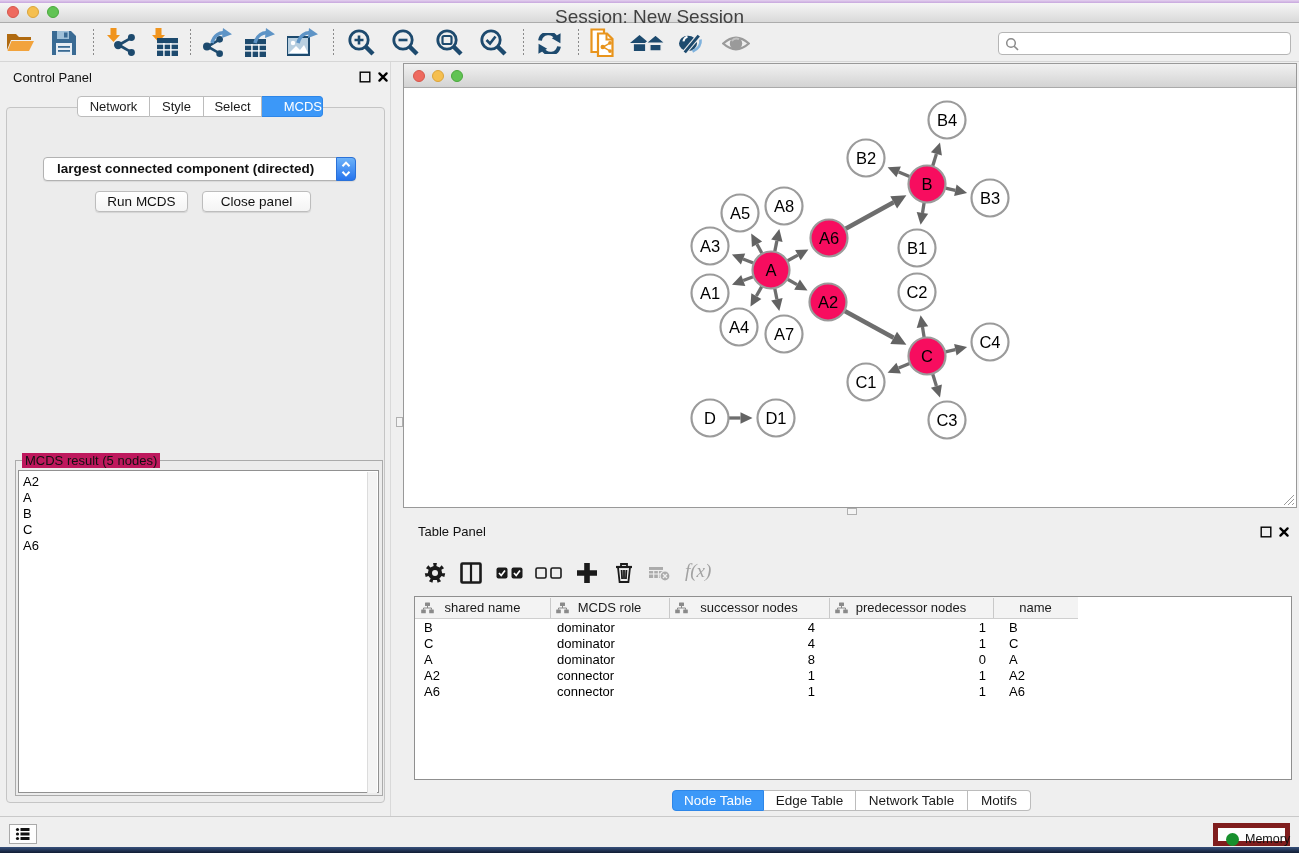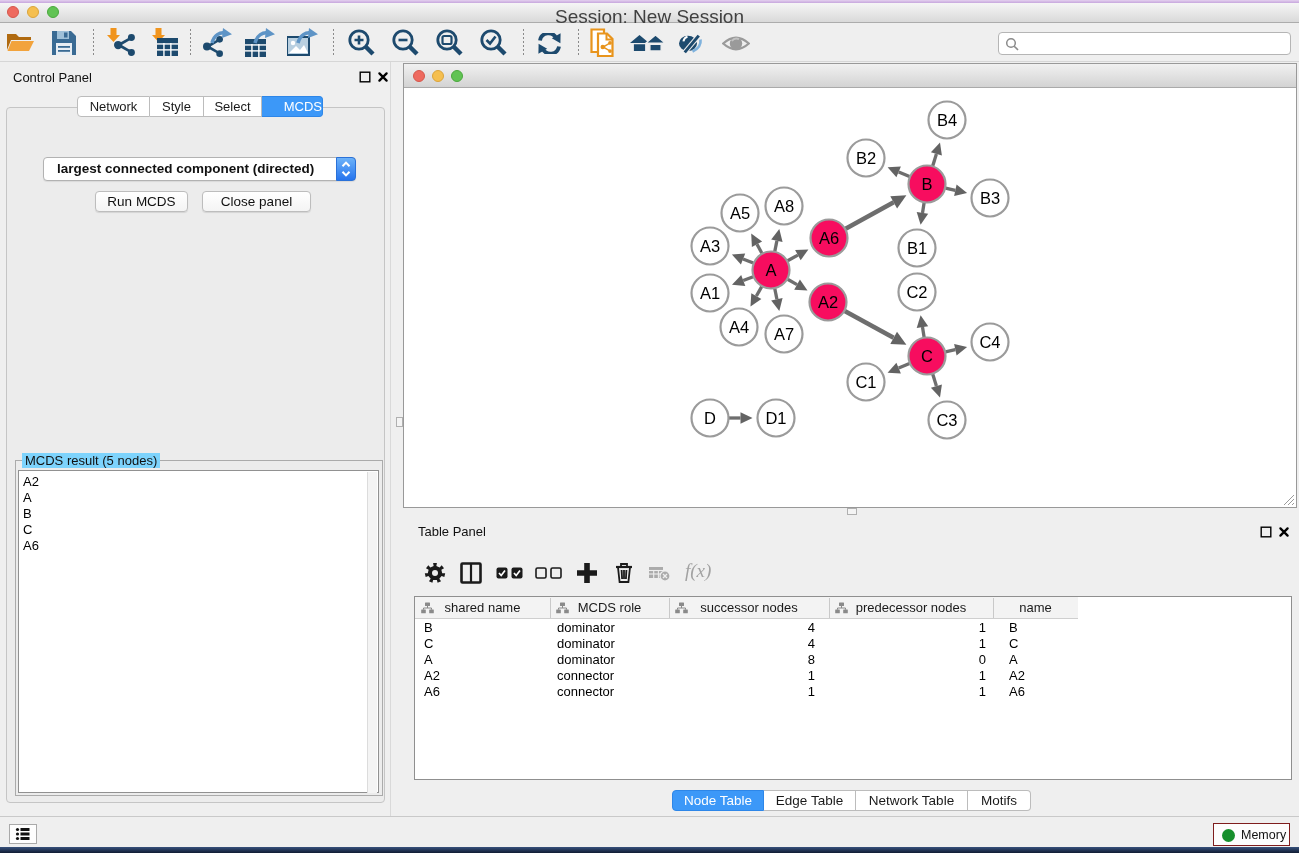--- a/index.html
+++ b/index.html
@@ -191,21 +191,21 @@
           <path d="M5.5 8.2 L9 4.6 L12.5 8.2" fill="none" stroke="#fff" stroke-width="2"></path>
           <path d="M5.5 13.8 L9 17.4 L12.5 13.8" fill="none" stroke="#fff" stroke-width="2"></path>
         </svg>
     </div>
   </div>
 
   <div class="abs" style="left:95px;top:129px;width:93px;height:21px;background:linear-gradient(#ffffff,#f4f4f4);border:1px solid #bdbdbd;border-radius:4px;box-shadow:0 1px 1px rgba(0,0,0,0.10);text-align:center;line-height:19px;font-size:13.5px;color:#111;">Run MCDS</div>
   <div class="abs" style="left:202px;top:129px;width:109px;height:21px;background:linear-gradient(#ffffff,#f4f4f4);border:1px solid #bdbdbd;border-radius:4px;box-shadow:0 1px 1px rgba(0,0,0,0.10);text-align:center;line-height:19px;font-size:13.5px;color:#111;">Close panel</div>
 
   <div class="abs" style="left:15px;top:398px;width:368px;height:336px;border:1px solid #ababab;"></div>
-  <div class="abs" style="left:22px;top:391px;background:#7dd3fc;padding:0 3px;font-size:13px;color:#111;">MCDS result (5 nodes)</div>
+  <div class="abs" style="left:22px;top:391px;background:#be185d;padding:0 3px;font-size:13px;color:#111;">MCDS result (5 nodes)</div>
   <div class="abs" style="left:18px;top:408px;width:361px;height:323px;background:#fff;border:1px solid #919191;">
     <div class="abs" style="left:4px;top:3px;font-size:13px;line-height:16px;color:#000;">A2<br>A<br>B<br>C<br>A6</div>
     <div class="abs" style="right:1px;top:1px;width:10px;height:321px;background:#f4f4f4;border-left:1px solid #dcdcdc;"></div>
   </div>
 </div>
 
 <div class="abs" style="left:392px;top:62px;width:11px;height:754px;background:#efefef;"></div>
 <div class="abs" style="left:396px;top:417px;width:7px;height:10px;background:#f4f4f4;border:1px solid #b0b0b0;"></div>
 
 <div class="abs" style="left:403px;top:63px;width:894px;height:445px;background:#fff;border:1px solid #999;">
@@ -487,19 +487,19 @@
         <g fill="#111">
           <circle cx="7.5" cy="4.5" r="1.6"></circle>
           <rect x="10.5" y="3" width="9" height="3"></rect>
           <circle cx="7.5" cy="9" r="1.6"></circle>
           <rect x="10.5" y="7.5" width="9" height="3"></rect>
           <circle cx="7.5" cy="13.5" r="1.6"></circle>
           <rect x="10.5" y="12" width="9" height="3"></rect>
         </g>
       </svg>
   </div>
-  <div class="abs" style="left:1213px;top:6px;width:77px;height:23px;background:#fdfdfd;border:1px solid #7f1d1d;">
+  <div class="abs" style="left:1213px;top:6px;width:77px;height:23px;background:#fdfdfd;border:5px solid #7f1d1d;">
     <div class="abs" style="left:8px;top:5px;width:13px;height:13px;border-radius:50%;background:#168f2c;"></div>
     <div class="abs" style="left:27px;top:4px;font-size:12.5px;color:#111;">Memory</div>
   </div>
 </div>
 
 <div class="abs" style="left:0;top:847px;width:1299px;height:6px;background:linear-gradient(#37517c,#101c33);"></div>
 
 </body></html>

